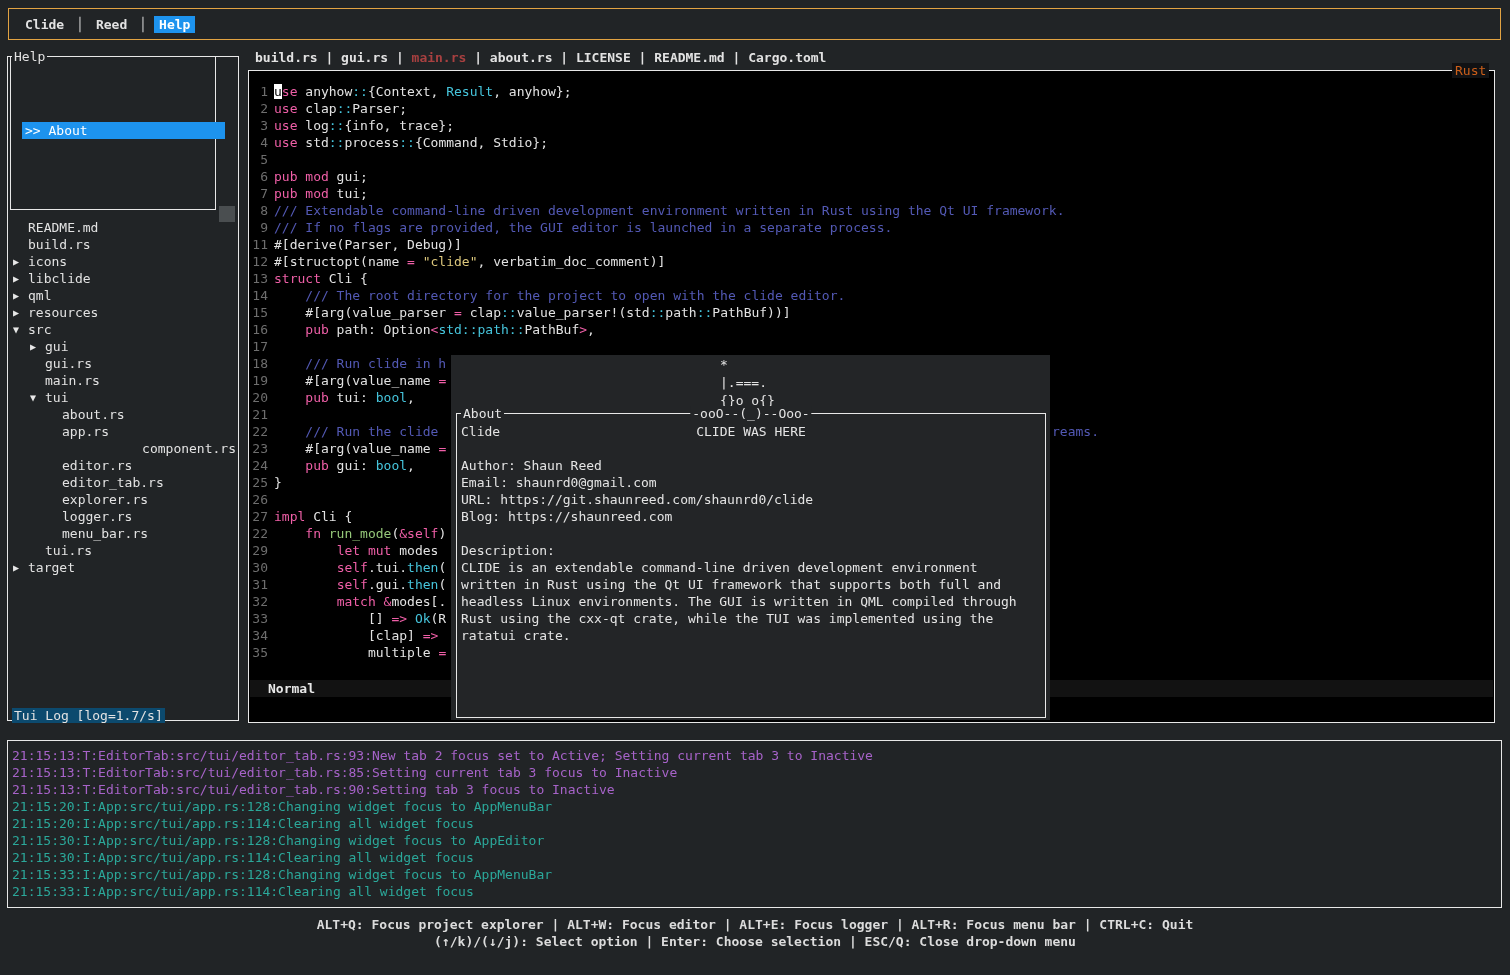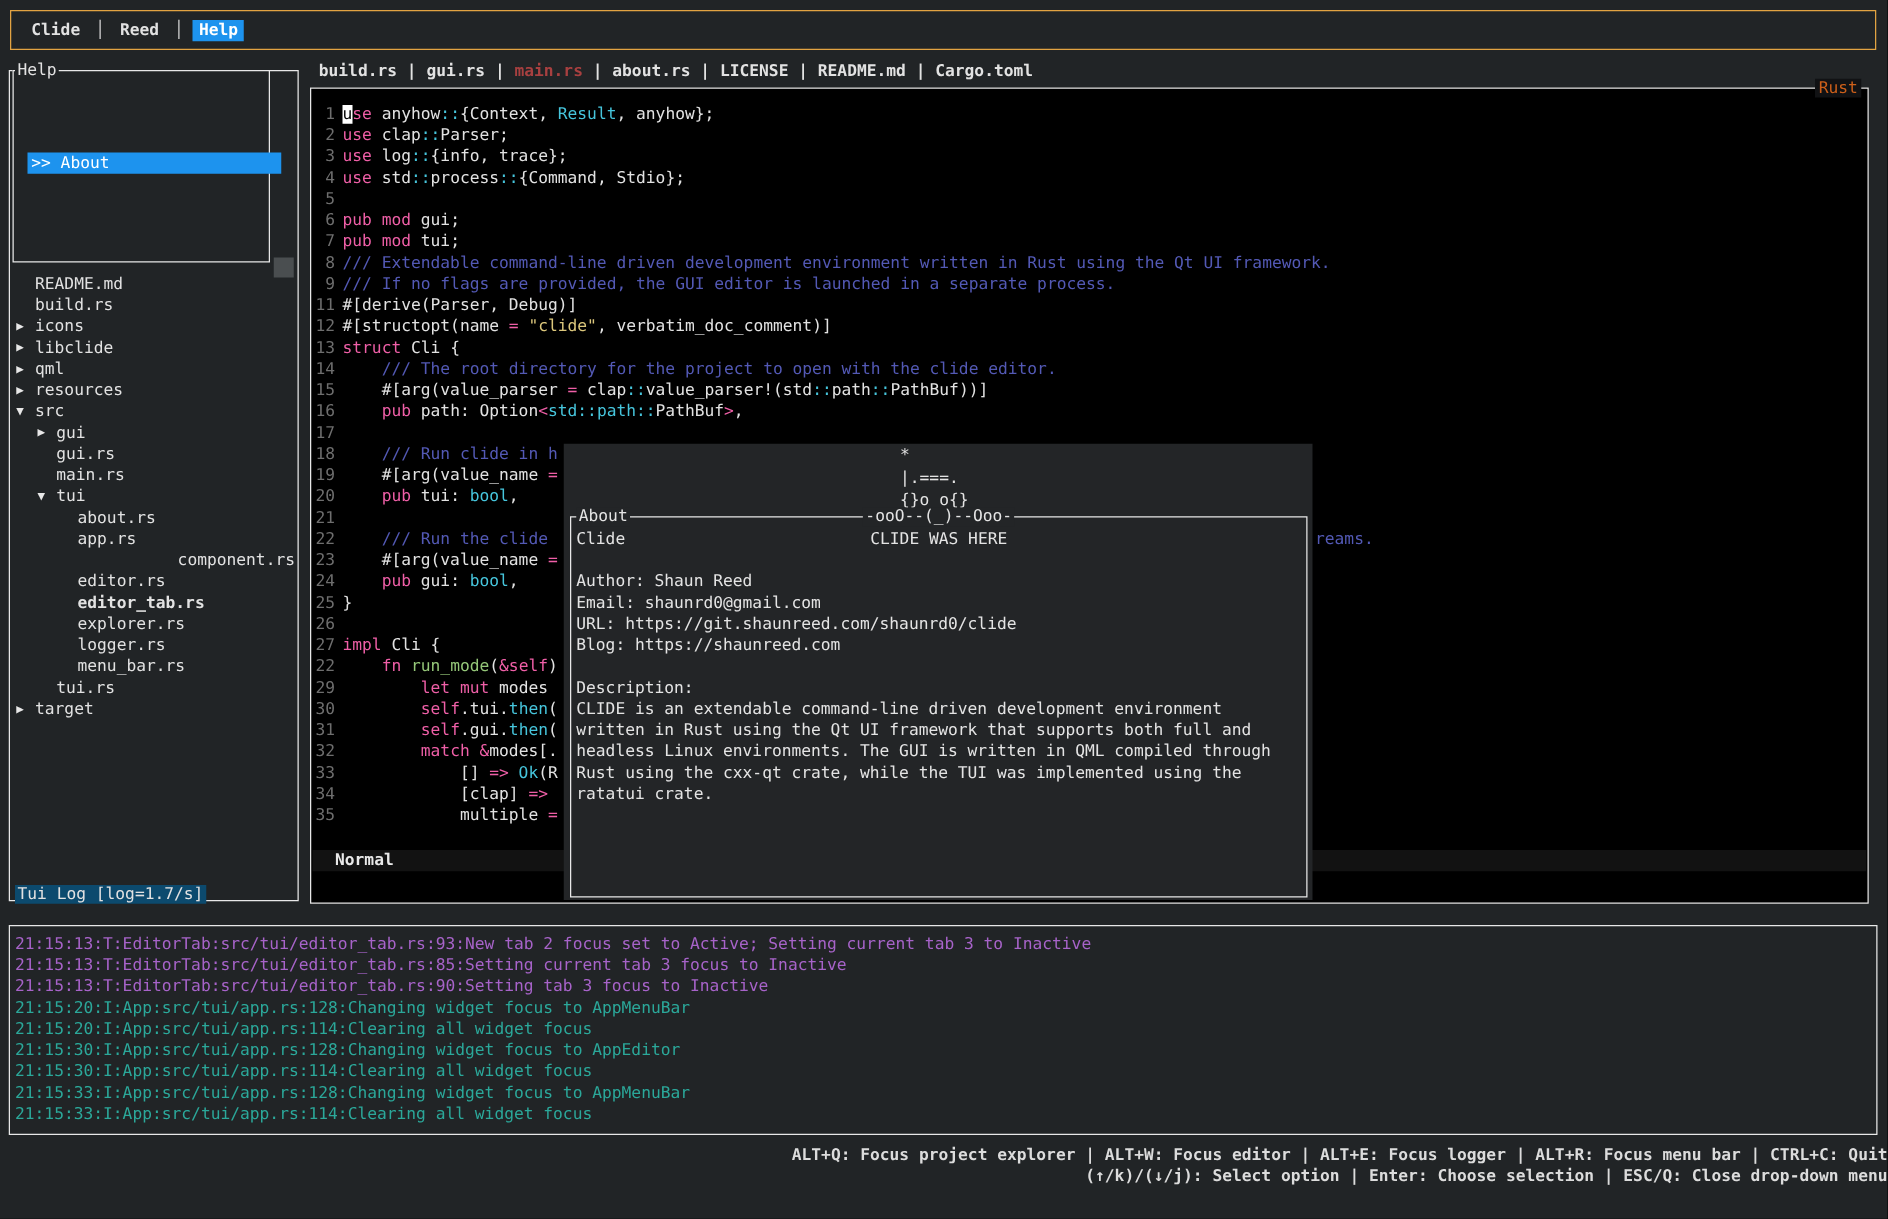--- a/index.html
+++ b/index.html
@@ -56,21 +56,21 @@
   .prow{height:17px;padding-left:4px;white-space:pre;position:relative}
   .prow .center{position:absolute;left:50%;transform:translateX(-50%);top:0}
   
   .log-box{position:absolute;left:7px;top:740px;width:1495px;height:168px;box-sizing:border-box;border:1px solid #e8e8e8}
   .log-title{position:absolute;left:12px;top:708px;background:#0c4a6e;padding:0 2px;line-height:15px}
   .log-lines{position:absolute;left:8px;top:747px;width:1490px}
   .log-line{height:17px;white-space:pre;padding-left:4px}
   .log-trace{color:#a763c9}
   .log-info{color:#2ba89a}
   
-  .hk{position:absolute;left:0;width:1510px;text-align:right;font-weight:bold;color:#dcdcdc;white-space:pre}
+  .hk{position:absolute;left:0;width:1510px;text-align:center;font-weight:bold;color:#dcdcdc;white-space:pre}
 </style>
 </head>
 <body>
 
 <div class="menu-box">
   <span id="menu-items"><span class="menu-item">Clide</span><span class="menu-sep">│</span><span class="menu-item">Reed</span><span class="menu-sep">│</span><span class="menu-item active">Help</span></span>
 </div>
 
 <div class="explorer-box"></div>
 <div id="tree" class="tree">
@@ -82,21 +82,21 @@
     <div class="tree-row" style="padding-left: 5px;"><span class="tree-arrow">▶</span><span class="tree-label">resources</span></div>
     <div class="tree-row" style="padding-left: 5px;"><span class="tree-arrow">▼</span><span class="tree-label">src</span></div>
     <div class="tree-row" style="padding-left: 22px;"><span class="tree-arrow">▶</span><span class="tree-label">gui</span></div>
     <div class="tree-row" style="padding-left: 22px;"><span class="tree-arrow"></span><span class="tree-label">gui.rs</span></div>
     <div class="tree-row" style="padding-left: 22px;"><span class="tree-arrow"></span><span class="tree-label">main.rs</span></div>
     <div class="tree-row" style="padding-left: 22px;"><span class="tree-arrow">▼</span><span class="tree-label">tui</span></div>
     <div class="tree-row" style="padding-left: 39px;"><span class="tree-arrow"></span><span class="tree-label">about.rs</span></div>
     <div class="tree-row" style="padding-left: 39px;"><span class="tree-arrow"></span><span class="tree-label">app.rs</span></div>
     <div class="tree-row" style="padding-left: 39px; justify-content: flex-end;"><span class="tree-arrow"></span><span class="tree-label">component.rs</span></div>
     <div class="tree-row" style="padding-left: 39px;"><span class="tree-arrow"></span><span class="tree-label">editor.rs</span></div>
-    <div class="tree-row" style="padding-left: 39px; font-weight: bold;"><span class="tree-arrow"></span><span class="tree-label">editor_tab.rs</span></div>
+    <div class="tree-row" style="padding-left: 39px;"><span class="tree-arrow"></span><span class="tree-label">editor_tab.rs</span></div>
     <div class="tree-row" style="padding-left: 39px;"><span class="tree-arrow"></span><span class="tree-label">explorer.rs</span></div>
     <div class="tree-row" style="padding-left: 39px;"><span class="tree-arrow"></span><span class="tree-label">logger.rs</span></div>
     <div class="tree-row" style="padding-left: 39px;"><span class="tree-arrow"></span><span class="tree-label">menu_bar.rs</span></div>
     <div class="tree-row" style="padding-left: 22px;"><span class="tree-arrow"></span><span class="tree-label">tui.rs</span></div>
     <div class="tree-row" style="padding-left: 5px;"><span class="tree-arrow">▶</span><span class="tree-label">target</span></div>
   </div>
 <div class="scroll-thumb"></div>
 
 <div class="help-box">
   <div class="help-sel">&gt;&gt; About</div>

